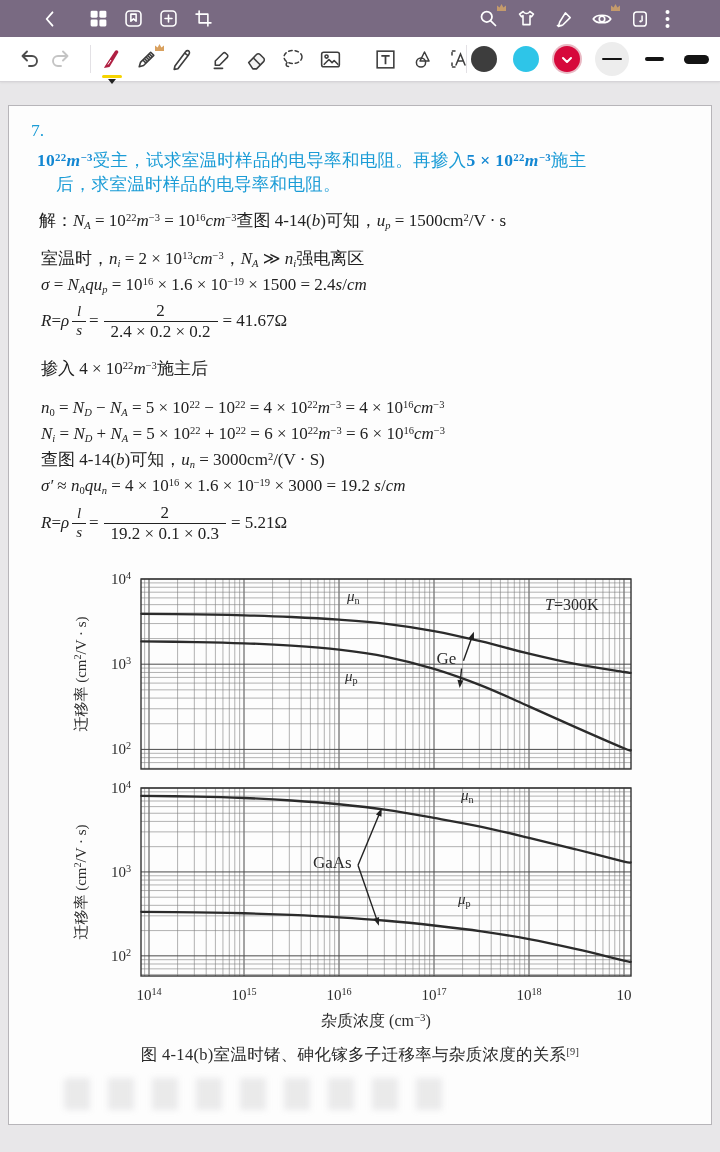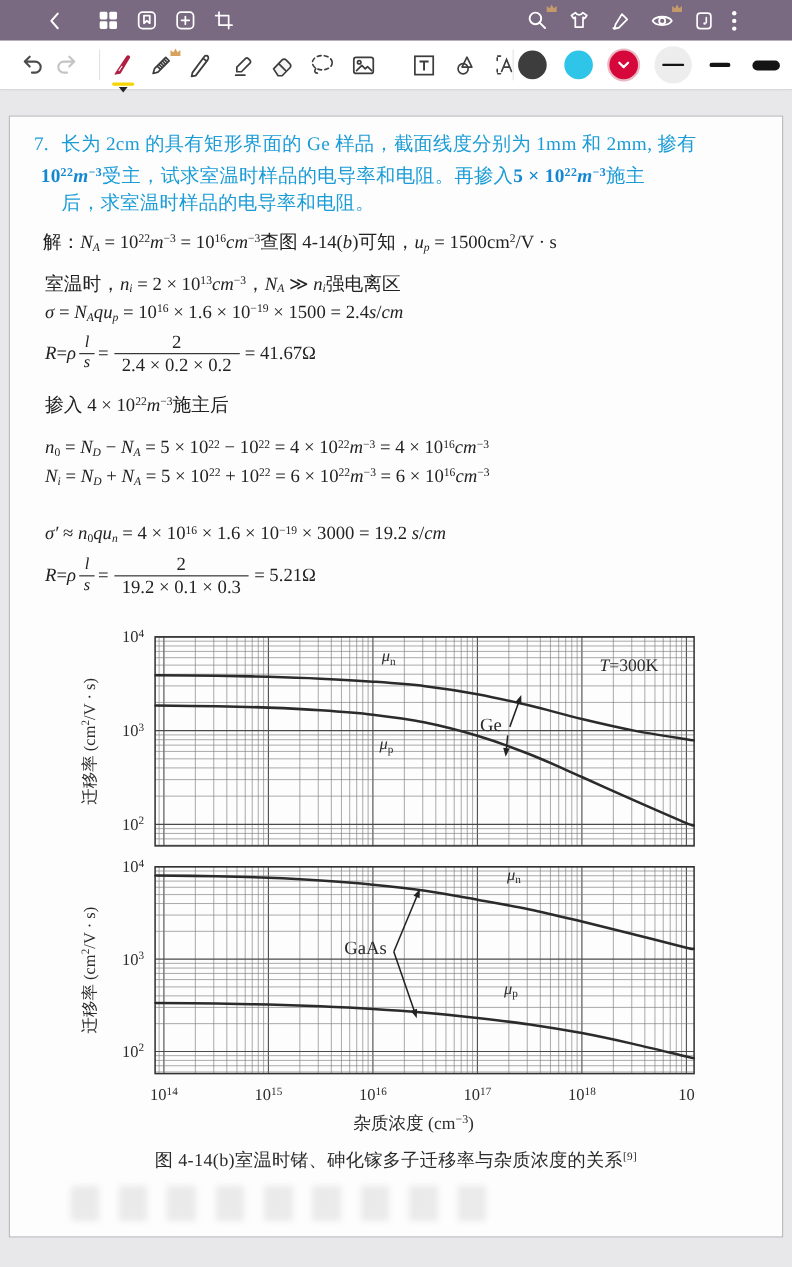--- a/index.html
+++ b/index.html
@@ -272,21 +272,20 @@
     <div class="bar" style="width:19px;height:4px"></div>
   </div>
   <div class="tbtn" style="left:683px;width:26px">
     <div class="bar" style="width:25px;height:9px;border-radius:5px"></div>
   </div>
 </div>
 
 <div class="page">
 
   <div class="tl probnum" style="left:22px;top:12px">7.</div>
-  <div class="tl problem" style="left:47px;top:12px"><span>长为 2cm 的具有矩形界面的 Ge 样品，截面线度分别为 1mm 和 2mm, 掺有</span></div>
   <div class="tl problem" style="left:28px;top:39px"><span class="rs-b">10</span><span class="rs-b rs-sup">22</span><span class="rs-b rs-i">m</span><span class="rs-b rs-sup">−3</span><span>受主，试求室温时样品的电导率和电阻。再掺入</span><span class="rs-b">5 × 10</span><span class="rs-b rs-sup">22</span><span class="rs-b rs-i">m</span><span class="rs-b rs-sup">−3</span><span>施主</span></div>
   <div class="tl problem" style="left:47px;top:66px"><span>后，求室温时样品的电导率和电阻。</span></div>
 
   <div class="tl" style="left:30px;top:100px"><span>解：</span><span class="rs-i">N</span><span class="rs-sub rs-i">A</span><span> = 10</span><span class="rs-sup">22</span><span class="rs-i">m</span><span class="rs-sup">−3</span><span> = 10</span><span class="rs-sup">16</span><span class="rs-i">cm</span><span class="rs-sup">−3</span><span>查图 4-14(</span><span class="rs-i">b</span><span>)可知，</span><span class="rs-i">u</span><span class="rs-sub rs-i">p</span><span> = 1500cm</span><span class="rs-sup">2</span><span>/V · s</span></div>
   <div class="tl" style="left:32px;top:138px"><span>室温时，</span><span class="rs-i">n</span><span class="rs-sub rs-i">i</span><span> = 2 × 10</span><span class="rs-sup">13</span><span class="rs-i">cm</span><span class="rs-sup">−3</span><span>，</span><span class="rs-i">N</span><span class="rs-sub rs-i">A</span><span> ≫ </span><span class="rs-i">n</span><span class="rs-sub rs-i">i</span><span>强电离区</span></div>
   <div class="tl" style="left:32px;top:164px"><span class="rs-i">σ</span><span> = </span><span class="rs-i">N</span><span class="rs-sub rs-i">A</span><span class="rs-i">q</span><span class="rs-i">u</span><span class="rs-sub rs-i">p</span><span> = 10</span><span class="rs-sup">16</span><span> × 1.6 × 10</span><span class="rs-sup">−19</span><span> × 1500 = 2.4</span><span class="rs-i">s</span><span>/</span><span class="rs-i">cm</span></div>
   <div class="tl eqline" style="left:32px;top:192px">
       <span class="rs-i">R</span>
       <span> = </span>
       <span class="rs-i">ρ</span>
@@ -297,20 +296,21 @@
       <span> = </span>
       <span class="frac">
         <span class="fnum"><span>2</span></span>
         <span class="fden"><span>2.4 × 0.2 × 0.2</span></span>
       </span>
       <span> = 41.67Ω</span>
     </div>
   <div class="tl" style="left:32px;top:248px"><span>掺入 4 × 10</span><span class="rs-sup">22</span><span class="rs-i">m</span><span class="rs-sup">−3</span><span>施主后</span></div>
   <div class="tl" style="left:32px;top:287px"><span class="rs-i">n</span><span class="rs-sub">0</span><span> = </span><span class="rs-i">N</span><span class="rs-sub rs-i">D</span><span> − </span><span class="rs-i">N</span><span class="rs-sub rs-i">A</span><span> = 5 × 10</span><span class="rs-sup">22</span><span> − 10</span><span class="rs-sup">22</span><span> = 4 × 10</span><span class="rs-sup">22</span><span class="rs-i">m</span><span class="rs-sup">−3</span><span> = 4 × 10</span><span class="rs-sup">16</span><span class="rs-i">cm</span><span class="rs-sup">−3</span></div>
   <div class="tl" style="left:32px;top:313px"><span class="rs-i">N</span><span class="rs-sub rs-i">i</span><span> = </span><span class="rs-i">N</span><span class="rs-sub rs-i">D</span><span> + </span><span class="rs-i">N</span><span class="rs-sub rs-i">A</span><span> = 5 × 10</span><span class="rs-sup">22</span><span> + 10</span><span class="rs-sup">22</span><span> = 6 × 10</span><span class="rs-sup">22</span><span class="rs-i">m</span><span class="rs-sup">−3</span><span> = 6 × 10</span><span class="rs-sup">16</span><span class="rs-i">cm</span><span class="rs-sup">−3</span></div>
+  <div class="tl" style="left:32px;top:339px"><span>查图 4-14(</span><span class="rs-i">b</span><span>)可知，</span><span class="rs-i">u</span><span class="rs-sub rs-i">n</span><span> = 3000cm</span><span class="rs-sup">2</span><span>/(V · S)</span></div>
   <div class="tl" style="left:32px;top:365px"><span class="rs-i">σ′</span><span> ≈ </span><span class="rs-i">n</span><span class="rs-sub">0</span><span class="rs-i">q</span><span class="rs-i">u</span><span class="rs-sub rs-i">n</span><span> = 4 × 10</span><span class="rs-sup">16</span><span> × 1.6 × 10</span><span class="rs-sup">−19</span><span> × 3000 = 19.2 </span><span class="rs-i">s</span><span>/</span><span class="rs-i">cm</span></div>
   <div class="tl eqline" style="left:32px;top:394px">
       <span class="rs-i">R</span>
       <span> = </span>
       <span class="rs-i">ρ</span>
       <span class="frac small">
         <span class="fnum"><span class="rs-i">l</span></span>
         <span class="fden"><span class="rs-i">s</span></span>
       </span>
       <span> = </span>

